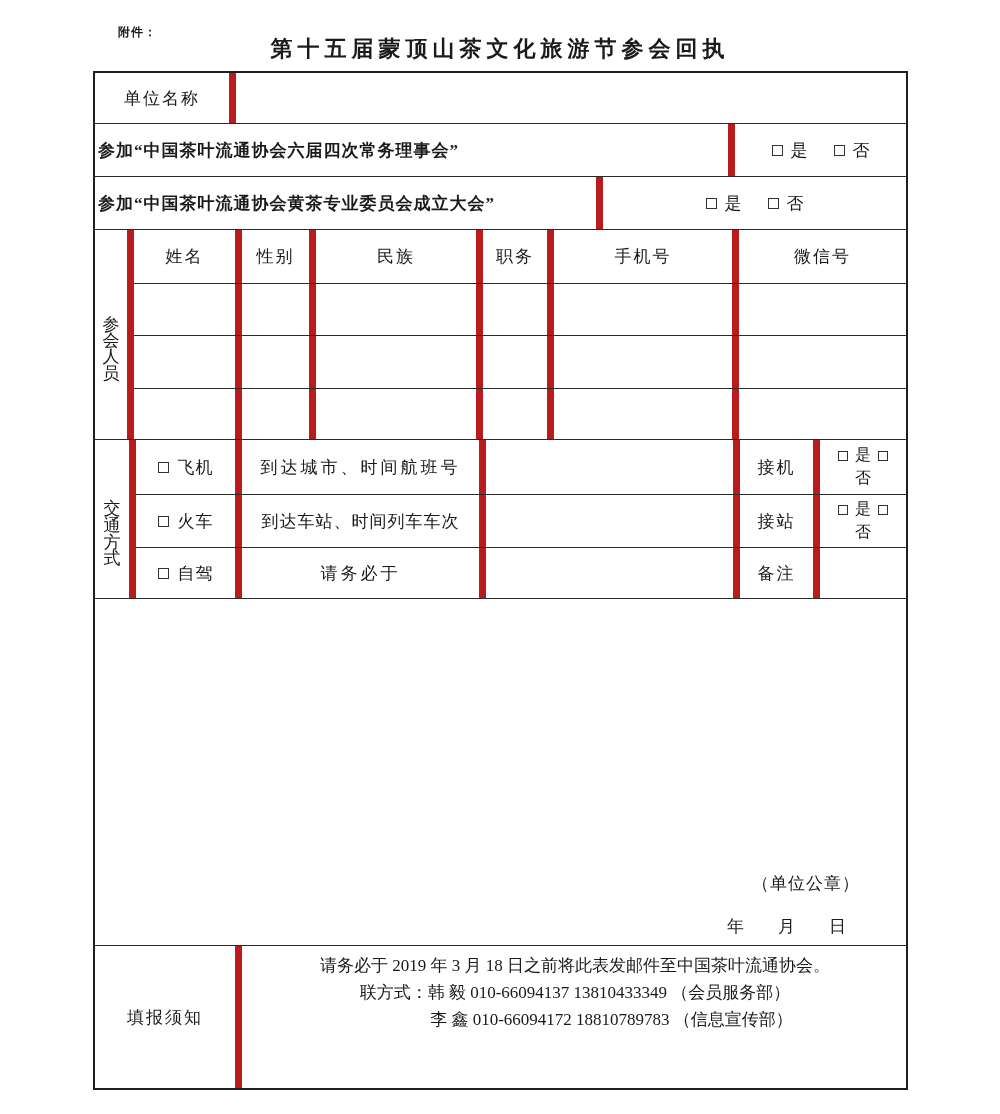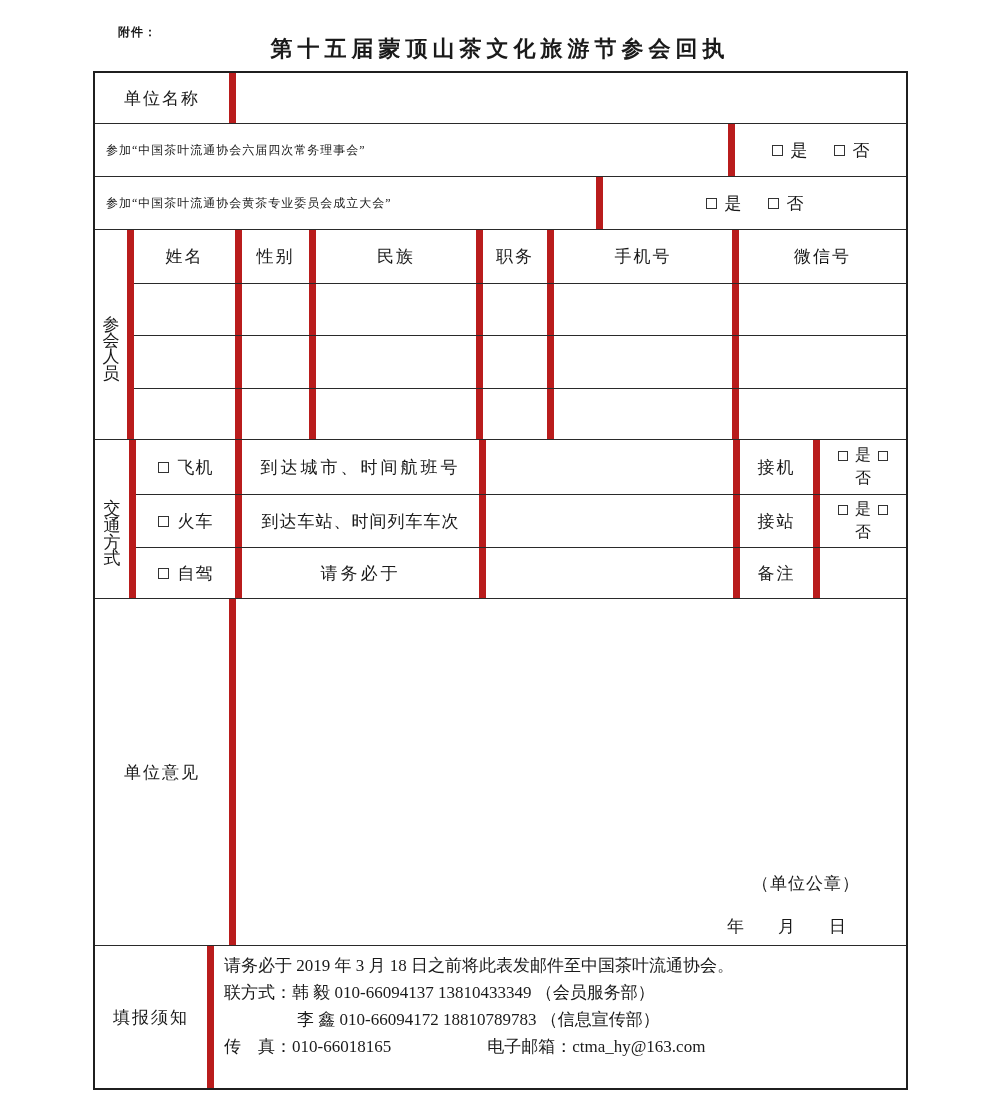--- a/index.html
+++ b/index.html
@@ -28,21 +28,21 @@
     display: flex; flex-direction: column;
     background: #fff;
   }
   .row { display: flex; flex: none; border-bottom: 1px solid #2a2a2a; min-height: 0; }
   .row:last-child { border-bottom: none; }
   .cell { border-right: 7px solid #b91c1c; display: flex; align-items: center; justify-content: center; min-width: 0; }
   .cell:last-child { border-right: none; }
   .flex1 { flex: 1; }
   .subcol { flex: 1; display: flex; flex-direction: column; min-width: 0; }
   .label-c { font-size: 17px; letter-spacing: 2px; }
-  .qtext { justify-content: flex-start; padding-left: 11px; font-size: 12px; letter-spacing: 1px; }
+  .qtext { justify-content: flex-start; padding-left: 3px; font-size: 17px; letter-spacing: 1px; font-weight: bold; }
   .desc { font-size: 17px; letter-spacing: 3px; }
   .cb {
     width: 11px; height: 11px; flex: none;
     border: 1px solid #333; display: inline-block; background: #fff;
   }
   .yesno { gap: 0; }
   .yesno .cb { margin-right: 8px; }
   .yesno .cb.second { margin-left: 26px; }
   .yn { font-size: 17px; }
   .yesno2 { flex-direction: column; justify-content: center; gap: 2px; }
@@ -53,21 +53,21 @@
   .vcell { }
   .vtext {
     writing-mode: vertical-rl; text-orientation: upright;
     font-size: 17px; line-height: 1; letter-spacing: 17px;
   }
   .modecell { gap: 9px; font-size: 17px; letter-spacing: 1px; }
   .opinion-area { position: relative; }
   .seal-hint { position: absolute; right: 46px; bottom: 50px; font-size: 17px; letter-spacing: 1px; }
   .date-line { position: absolute; right: 60px; bottom: 7px; font-size: 17px; }
   .notes-area {
-    flex-direction: column; align-items: flex-start; justify-content: flex-start;
+    flex-direction: column; align-items: center; justify-content: flex-start;
     padding: 6px 8px 0 10px; font-size: 17px; line-height: 27px;
   }
   .nline { white-space: nowrap; }
   .nline.indent { padding-left: 73px; }
   .fax-gap { margin-left: 96px; }
 </style>
 </head>
 <body>
 
 <div class="page">
@@ -188,31 +188,29 @@
           </div>
           <div class="cell desc" style="width:244px">请务必于</div>
           <div class="cell" style="width:254px"></div>
           <div class="cell label-c" style="width:80px">备注</div>
           <div class="cell flex1"></div>
         </div>
       </div>
     </div>
 
     <div class="row" style="height:347px">
-      <div class="cell label-c" style="width:141px">单位意见</div>
       <div class="cell flex1 opinion-area">
         <div class="seal-hint">（单位公章）</div>
         <div class="date-line">年　　月　　日</div>
       </div>
     </div>
 
     <div class="row" style="height:142px">
-      <div class="cell label-c" style="width:119px">填报须知</div>
+      <div class="cell label-c" style="width:147px">填报须知</div>
       <div class="cell flex1 notes-area">
         <div class="nline">请务必于 2019 年 3 月 18 日之前将此表发邮件至中国茶叶流通协会。</div>
         <div class="nline"><span>联方式：</span><span>韩 毅 010-66094137 13810433349 （会员服务部）</span></div>
         <div class="nline indent"><span>李 鑫 010-66094172 18810789783 （信息宣传部）</span></div>
-        <div class="nline"><span>传　真：</span><span>010-66018165</span><span class="fax-gap">电子邮箱：</span><span>ctma_hy@163.com</span></div>
       </div>
     </div>
 
   </div>
 </div>
 
 </body></html>

